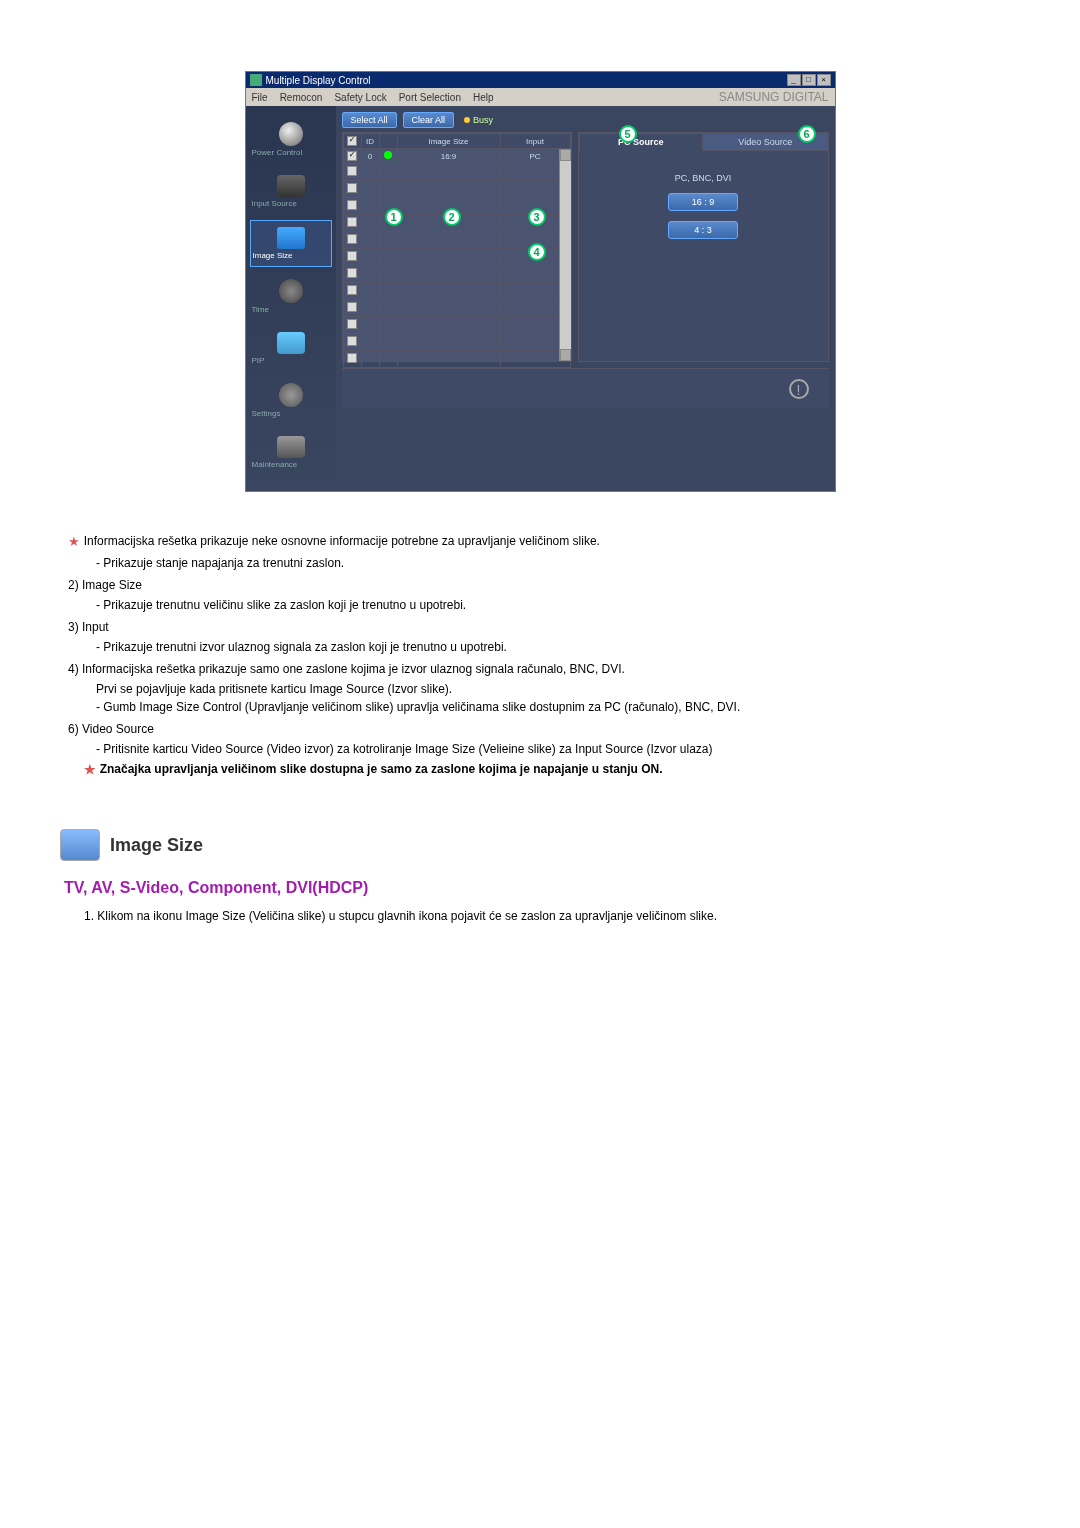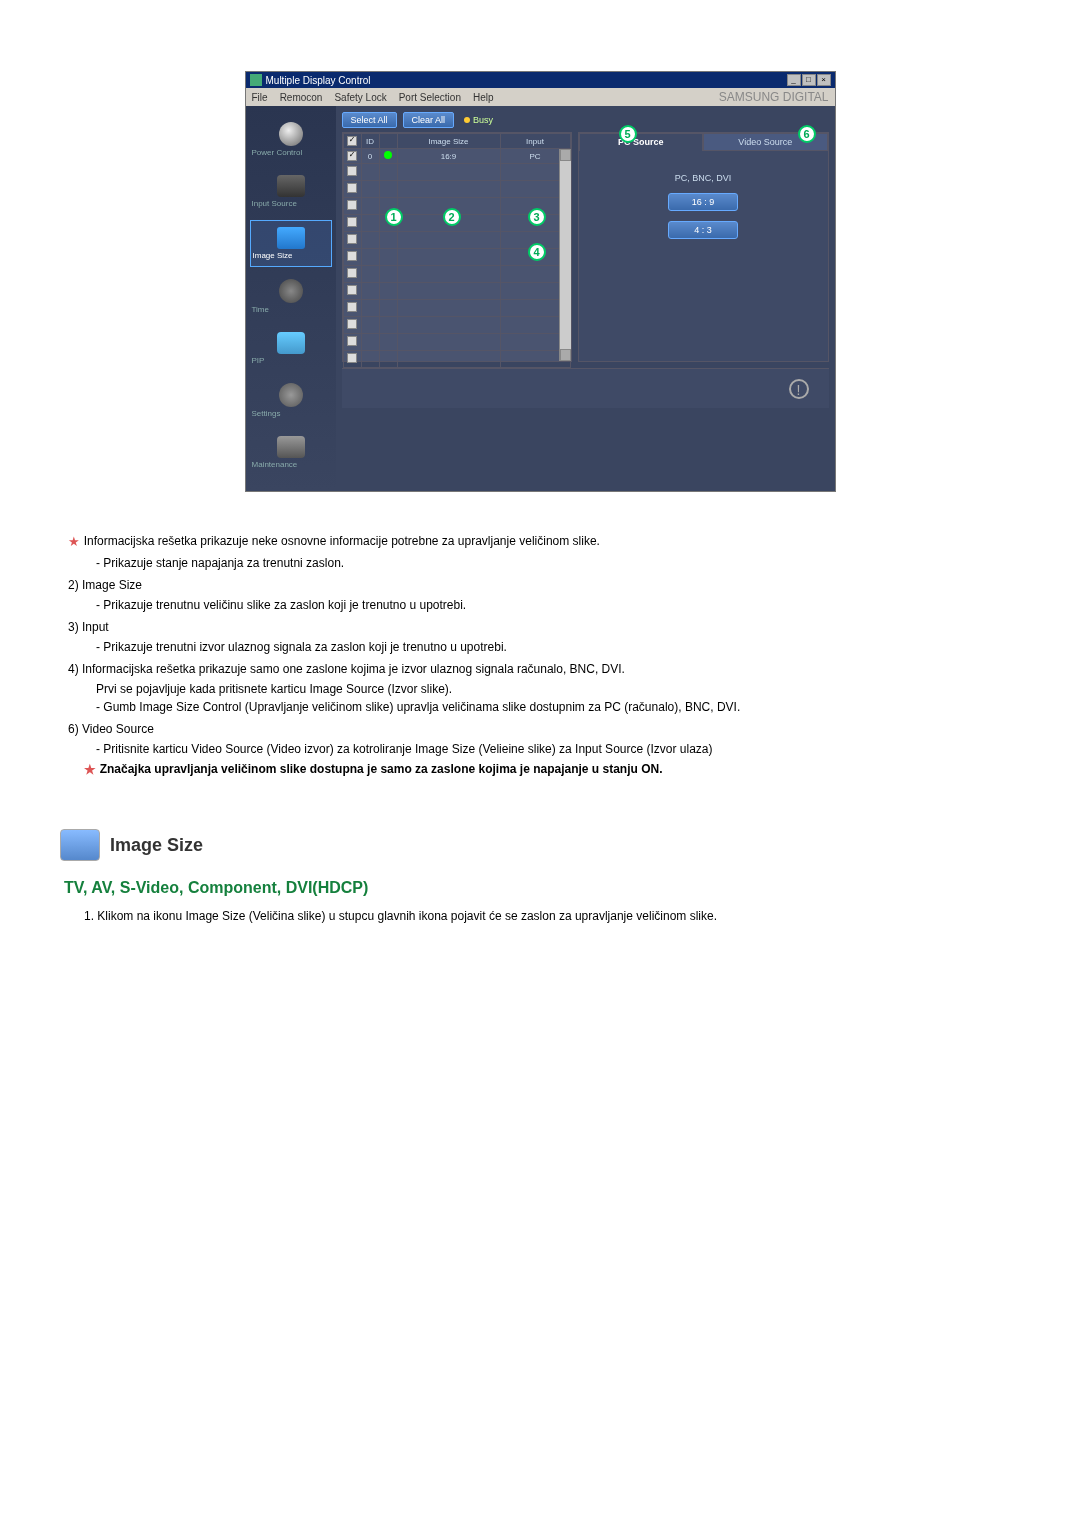--- a/index.html
+++ b/index.html
@@ -172,21 +172,21 @@
   .doc-text { margin-top: 28px; }
   .star { color: #d55; font-size: 13px; margin-right: 4px; vertical-align: middle; }
   .line { margin: 2px 0 2px 20px; line-height: 1.5; }
   .num-item { margin: 4px 0 2px 8px; line-height: 1.5; }
   .sub { margin-left: 36px; line-height: 1.5; }
   .inline-icon { display:inline-block; width:12px; height:12px; background:#0f0; border-radius:50%; vertical-align:middle; margin:0 2px; border:1px solid #060;}
   
   .section-head { display: flex; align-items: center; gap: 10px; margin: 50px 0 10px 0; }
   .sec-icon { width: 40px; height: 32px; background: linear-gradient(#8bf,#58c); border: 1px solid #aaa; border-radius: 4px; }
   .sec-title { font-size: 18px; font-weight: bold; color: #333; }
-  h3.subhead { font-size: 16px; font-weight: bold; margin: 18px 0 10px 4px; color: #15803d; }
+  h3.subhead { font-size: 16px; font-weight: bold; margin: 18px 0 10px 4px; color: #a21caf; }
   .ol-text { margin-left: 24px; line-height: 1.5; }
   .kw { font-weight: bold; }
 </style>
 </head>
 <body>
 
 <div class="page">
   <div class="screenshot">
     <div class="titlebar">
       <div class="titlebar-left">

